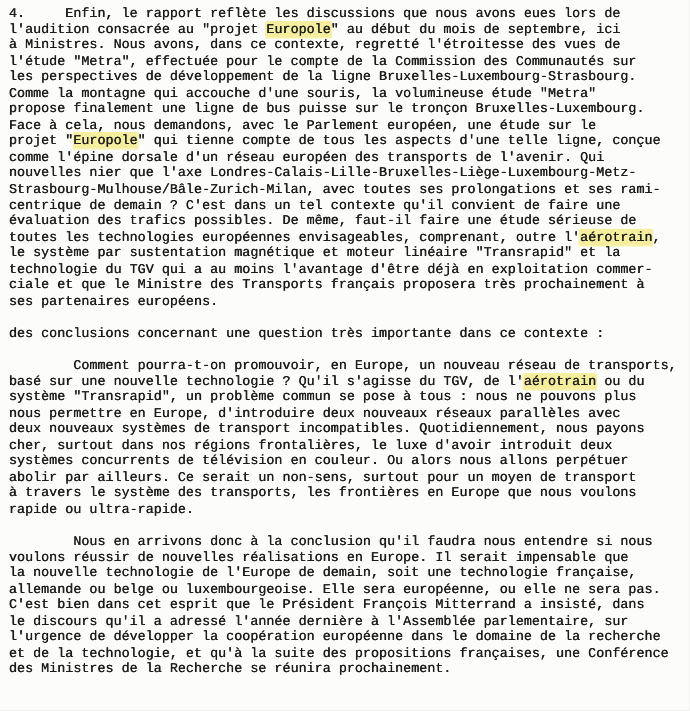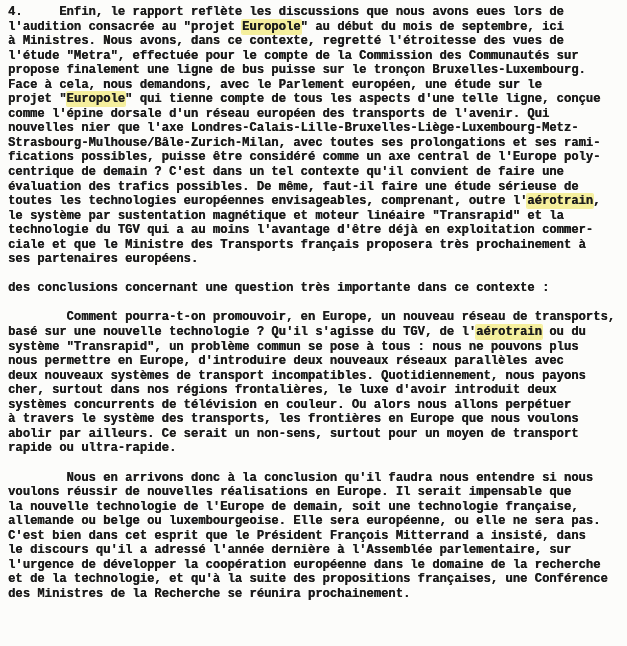--- a/index.html
+++ b/index.html
@@ -18,21 +18,20 @@
     padding: 5px 6px 0 8px;
     font-family: "Liberation Mono", "DejaVu Sans Mono", monospace;
     font-size: 12.2px;
     line-height: 14.55px;
     color: var(--ink, #1c1c1c);
     
     text-shadow: 0.3px 0 0 currentColor;
   }
   .paragraph {
     margin: 0 0 14.55px 0;
-    font-weight: bold;
   }
   .paragraph:last-child {
     margin-bottom: 12px;
   }
   .line {
     white-space: pre;
     height: 14.55px;
   }
   .hl {
     background: var(--hl, #f5ef9d);
@@ -43,48 +42,49 @@
 </head>
 <body>
 
 <div class="page">
   <div>
       <div class="paragraph">
         <div class="line"><span>4.     Enfin, le rapport reflète les discussions que nous avons eues lors de</span></div>
         <div class="line"><span>l'audition consacrée au "projet </span><span class="hl">Europole</span><span>" au début du mois de septembre, ici</span></div>
         <div class="line"><span>à Ministres. Nous avons, dans ce contexte, regretté l'étroitesse des vues de</span></div>
         <div class="line"><span>l'étude "Metra", effectuée pour le compte de la Commission des Communautés sur</span></div>
+        <div class="line"><span>les perspectives de développement de la ligne Bruxelles-Luxembourg-Strasbourg.</span></div>
+        <div class="line"><span>Comme la montagne qui accouche d'une souris, la volumineuse étude "Metra"</span></div>
         <div class="line"><span>propose finalement une ligne de bus puisse sur le tronçon Bruxelles-Luxembourg.</span></div>
         <div class="line"><span>Face à cela, nous demandons, avec le Parlement européen, une étude sur le</span></div>
         <div class="line"><span>projet "</span><span class="hl">Europole</span><span>" qui tienne compte de tous les aspects d'une telle ligne, conçue</span></div>
         <div class="line"><span>comme l'épine dorsale d'un réseau européen des transports de l'avenir. Qui</span></div>
         <div class="line"><span>nouvelles nier que l'axe Londres-Calais-Lille-Bruxelles-Liège-Luxembourg-Metz-</span></div>
         <div class="line"><span>Strasbourg-Mulhouse/Bâle-Zurich-Milan, avec toutes ses prolongations et ses rami-</span></div>
-        <div class="line"><span>fications possibles, puisse être considéré comme un axe central de l'Europe poly-</span></div>
         <div class="line"><span>centrique de demain ? C'est dans un tel contexte qu'il convient de faire une</span></div>
         <div class="line"><span>évaluation des trafics possibles. De même, faut-il faire une étude sérieuse de</span></div>
         <div class="line"><span>toutes les technologies européennes envisageables, comprenant, outre l'</span><span class="hl">aérotrain</span><span>,</span></div>
         <div class="line"><span>le système par sustentation magnétique et moteur linéaire "Transrapid" et la</span></div>
         <div class="line"><span>technologie du TGV qui a au moins l'avantage d'être déjà en exploitation commer-</span></div>
         <div class="line"><span>ciale et que le Ministre des Transports français proposera très prochainement à</span></div>
         <div class="line"><span>ses partenaires européens.</span></div>
       </div>
       <div class="paragraph">
         <div class="line"><span>des conclusions concernant une question très importante dans ce contexte :</span></div>
       </div>
       <div class="paragraph">
         <div class="line"><span>        Comment pourra-t-on promouvoir, en Europe, un nouveau réseau de transports,</span></div>
         <div class="line"><span>basé sur une nouvelle technologie ? Qu'il s'agisse du TGV, de l'</span><span class="hl">aérotrain</span><span> ou du</span></div>
         <div class="line"><span>système "Transrapid", un problème commun se pose à tous : nous ne pouvons plus</span></div>
         <div class="line"><span>nous permettre en Europe, d'introduire deux nouveaux réseaux parallèles avec</span></div>
         <div class="line"><span>deux nouveaux systèmes de transport incompatibles. Quotidiennement, nous payons</span></div>
         <div class="line"><span>cher, surtout dans nos régions frontalières, le luxe d'avoir introduit deux</span></div>
         <div class="line"><span>systèmes concurrents de télévision en couleur. Ou alors nous allons perpétuer</span></div>
+        <div class="line"><span>abolir par ailleurs. Ce serait un non-sens, surtout pour un moyen de transport</span></div>
         <div class="line"><span>à travers le système des transports, les frontières en Europe que nous voulons</span></div>
-        <div class="line"><span>abolir par ailleurs. Ce serait un non-sens, surtout pour un moyen de transport</span></div>
         <div class="line"><span>rapide ou ultra-rapide.</span></div>
       </div>
       <div class="paragraph">
         <div class="line"><span>        Nous en arrivons donc à la conclusion qu'il faudra nous entendre si nous</span></div>
         <div class="line"><span>voulons réussir de nouvelles réalisations en Europe. Il serait impensable que</span></div>
         <div class="line"><span>la nouvelle technologie de l'Europe de demain, soit une technologie française,</span></div>
         <div class="line"><span>allemande ou belge ou luxembourgeoise. Elle sera européenne, ou elle ne sera pas.</span></div>
         <div class="line"><span>C'est bien dans cet esprit que le Président François Mitterrand a insisté, dans</span></div>
         <div class="line"><span>le discours qu'il a adressé l'année dernière à l'Assemblée parlementaire, sur</span></div>
         <div class="line"><span>l'urgence de développer la coopération européenne dans le domaine de la recherche</span></div>

